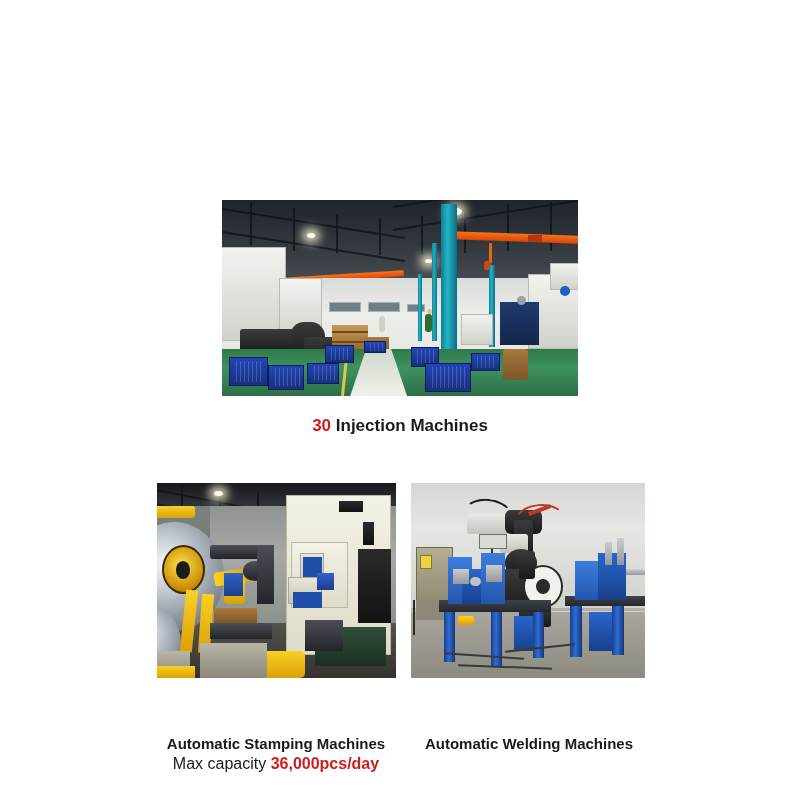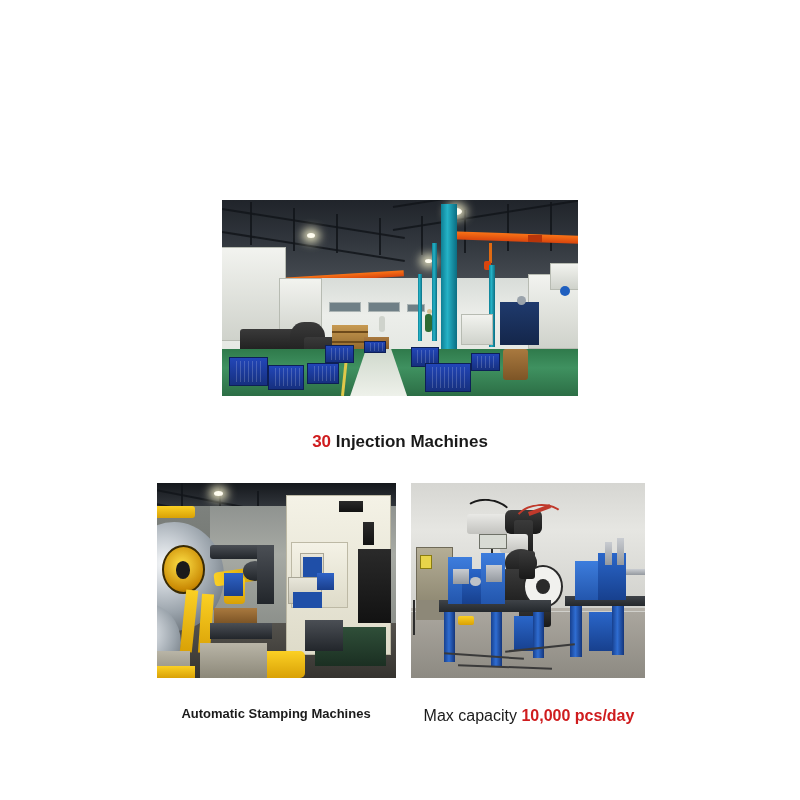--- a/index.html
+++ b/index.html
@@ -38,24 +38,24 @@
   #photo-stamping { left:157px; top:483px; width:239px; height:195px; }
   #photo-welding { left:411px; top:483px; width:234px; height:195px; }
 
   
   .caption { position:absolute; text-align:center; line-height:1.30; }
   .cap-line1 { font-size:17px; font-weight:700; color:#1a1a1a; white-space:nowrap; }
   .cap-line2 { font-size:17px; color:#1a1a1a; white-space:nowrap; }
   .red-b { color:#cf1c1e; font-weight:700; }
   .blk-b { color:#1a1a1a; font-weight:700; }
 
-  #caption-injection { left:200px; top:431px; width:400px; }
+  #caption-injection { left:200px; top:415px; width:400px; }
   #caption-stamping  { left:140px; top:706px; width:272px; }
   #caption-welding   { left:400px; top:706px; width:258px; }
-  #caption-stamping .cap-line1, #caption-welding .cap-line1 { font-size:13px; }
+  #caption-stamping .cap-line1, #caption-welding .cap-line1 { font-size:15px;margin-top:28px; }
   #caption-stamping .cap-line2, #caption-welding .cap-line2 { font-size:16px; }
 
   
   .f-roof { position:absolute; left:0; top:0; width:100%; height:46%;
             background:linear-gradient(180deg,#20242a 0%,#31363d 45%,#4a5056 100%); }
   .truss { position:absolute; background:#12151a; opacity:.85; }
   .crane-beam { position:absolute; background:linear-gradient(180deg,#f97316,#d9450d); }
   .crane-trolley { position:absolute; background:#b8350a; }
   .f-wall { position:absolute; left:0; top:40%; width:100%; height:42%;
             background:linear-gradient(180deg,#d8dcd8 0%,#eceeea 45%,#e3e6e1 100%); }
@@ -312,19 +312,20 @@
       <div class="w-blue" style="left:76%;top:66%;width:10%;height:20%;"></div>
 
       <div style="position:absolute;left:14%;top:88%;width:34%;height:2px;background:#3a3a3a;transform:rotate(4deg);"></div>
       <div style="position:absolute;left:40%;top:84%;width:30%;height:2px;background:#3a3a3a;transform:rotate(-6deg);"></div>
       <div style="position:absolute;left:20%;top:94%;width:40%;height:2px;background:#3a3a3a;transform:rotate(2deg);"></div>
     </div>
   </div>
 
   <div class="caption" id="caption-stamping">
     <div class="cap-line1">Automatic Stamping Machines</div>
+    <div class="cap-line2"><span>Max capacity </span><span class="red-b">36,000pcs/day</span></div>
   </div>
 
   <div class="caption" id="caption-welding">
-    <div class="cap-line2"><span>Max capacity </span><span class="red-b">10,000 pcs/day</span></div>
+    <div class="cap-line1">Automatic Welding Machines</div>
   </div>
 
 </div>
 
 </body></html>

